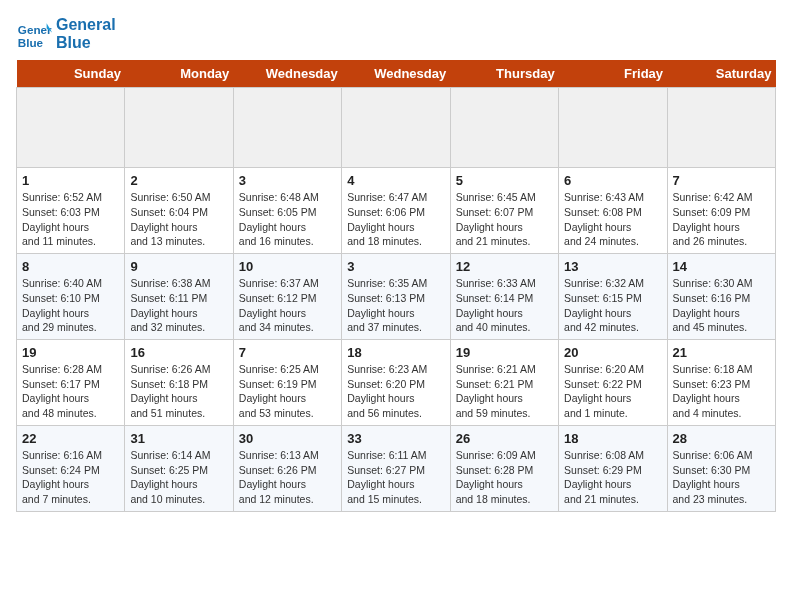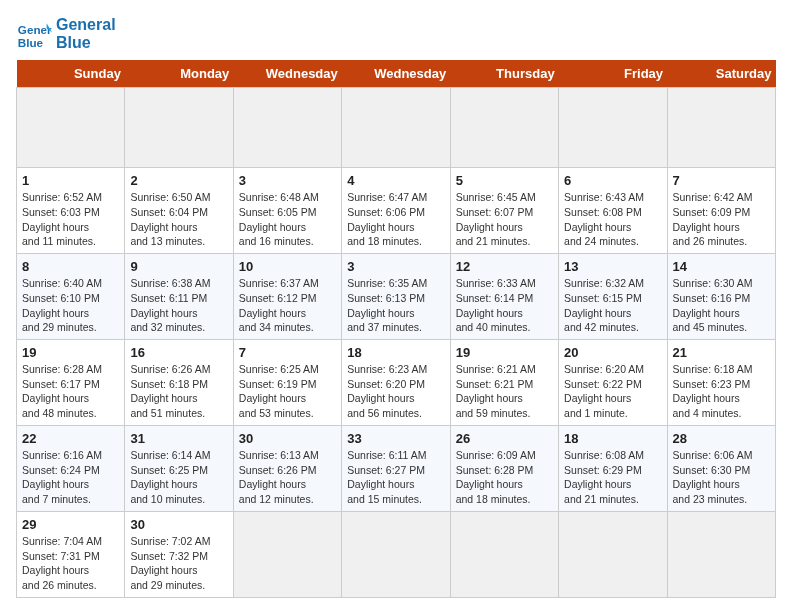--- a/index.html
+++ b/index.html
@@ -149,23 +149,14 @@
       </tr>
       <tr>
         <td><span class="day-num">22</span>Sunrise: 6:16 AM<br>Sunset: 6:24 PM<br>Daylight hours<br>and 7 minutes.</td>
         <td><span class="day-num">31</span>Sunrise: 6:14 AM<br>Sunset: 6:25 PM<br>Daylight hours<br>and 10 minutes.</td>
         <td><span class="day-num">30</span>Sunrise: 6:13 AM<br>Sunset: 6:26 PM<br>Daylight hours<br>and 12 minutes.</td>
         <td><span class="day-num">33</span>Sunrise: 6:11 AM<br>Sunset: 6:27 PM<br>Daylight hours<br>and 15 minutes.</td>
         <td><span class="day-num">26</span>Sunrise: 6:09 AM<br>Sunset: 6:28 PM<br>Daylight hours<br>and 18 minutes.</td>
         <td><span class="day-num">18</span>Sunrise: 6:08 AM<br>Sunset: 6:29 PM<br>Daylight hours<br>and 21 minutes.</td>
         <td><span class="day-num">28</span>Sunrise: 6:06 AM<br>Sunset: 6:30 PM<br>Daylight hours<br>and 23 minutes.</td>
       </tr>
-      <tr>
-        <td><span class="day-num">29</span>Sunrise: 7:04 AM<br>Sunset: 7:31 PM<br>Daylight hours<br>and 26 minutes.</td>
-        <td><span class="day-num">30</span>Sunrise: 7:02 AM<br>Sunset: 7:32 PM<br>Daylight hours<br>and 29 minutes.</td>
-        <td class="empty-cell"></td>
-        <td class="empty-cell"></td>
-        <td class="empty-cell"></td>
-        <td class="empty-cell"></td>
-        <td class="empty-cell"></td>
-      </tr>
     </tbody>
 </table>
 
 </body></html>

